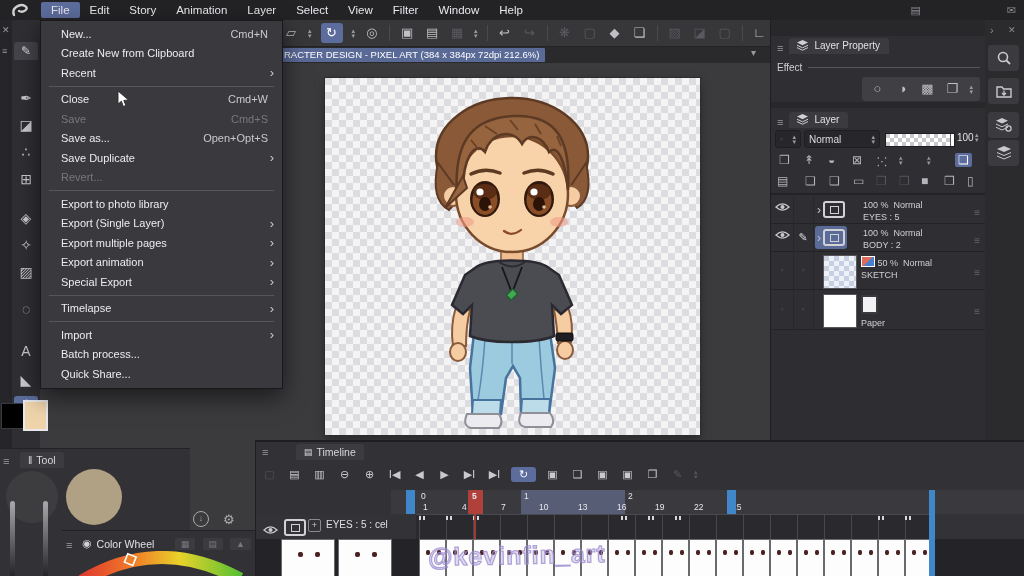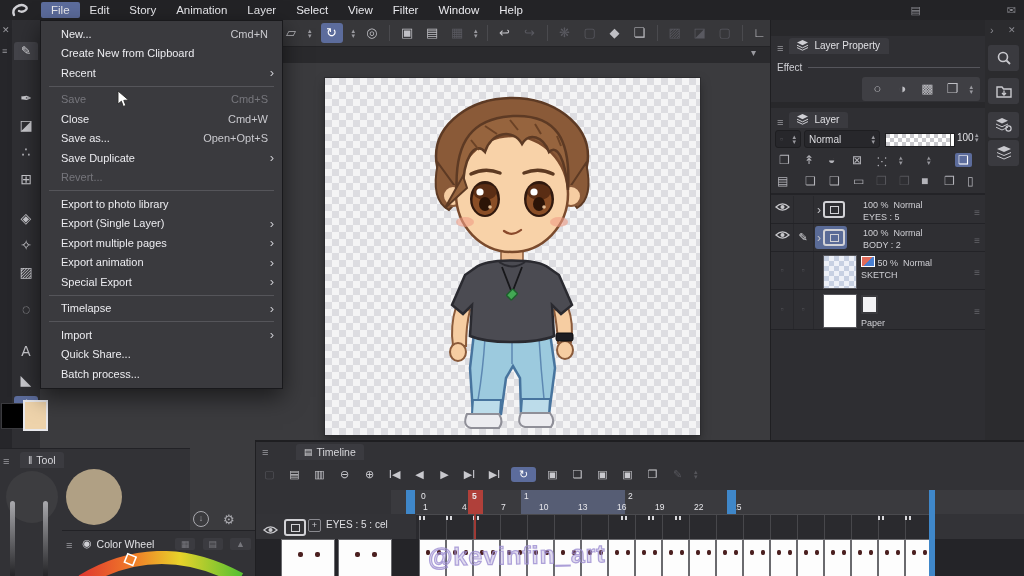--- a/index.html
+++ b/index.html
@@ -183,20 +183,21 @@
         <span class="ti dis">▨</span>
         <span class="ti dis">◪</span>
         <span class="ti dis">▢</span>
         <span class="tsep"></span>
         <span class="ti">∟</span>
         <span class="ti">✓</span>
       </div>
   </div>
 
   <div class="abs canvas-tabbar">
+    <div class="canvas-tab">RACTER DESIGN - PIXEL ART (384 x 384px 72dpi 212.6%)</div>
     <div class="tab-chevron">▾</div>
   </div>
 
   <div class="abs canvas">
     <svg width="375" height="357" viewBox="0 0 375 357">
       <ellipse cx="187" cy="78" rx="76" ry="58" fill="#8a5a38" stroke="#5d3a24" stroke-width="2.5"></ellipse>
       <path d="M113,85 Q105,122 124,132 L137,118 Z" fill="#8a5a38" stroke="#5d3a24" stroke-width="2"></path>
       <path d="M261,85 Q269,120 252,130 L241,115 Z" fill="#8a5a38" stroke="#5d3a24" stroke-width="2"></path>
       <circle cx="128" cy="118" r="10" fill="#f6cda2" stroke="#8a5a3a" stroke-width="2"></circle>
       <circle cx="246" cy="118" r="10" fill="#f6cda2" stroke="#8a5a3a" stroke-width="2"></circle>
@@ -731,29 +732,29 @@
         <span class="sc">Cmd+N</span>
       </div>
       <div class="fm-row">
         <span class="lbl">Create New from Clipboard</span>
       </div>
       <div class="fm-row">
         <span class="lbl">Recent</span>
         <span class="sub">›</span>
       </div>
       <div class="fm-sep"></div>
+      <div class="fm-row">
+        <span class="lbl">Close</span>
+        <span class="sc">Cmd+W</span>
+      </div>
       <div class="fm-row dis">
         <span class="lbl">Save</span>
         <span class="sc">Cmd+S</span>
       </div>
       <div class="fm-row">
-        <span class="lbl">Close</span>
-        <span class="sc">Cmd+W</span>
-      </div>
-      <div class="fm-row">
         <span class="lbl">Save as...</span>
         <span class="sc">Open+Opt+S</span>
       </div>
       <div class="fm-row">
         <span class="lbl">Save Duplicate</span>
         <span class="sub">›</span>
       </div>
       <div class="fm-row dis">
         <span class="lbl">Revert...</span>
       </div>
@@ -781,23 +782,23 @@
       <div class="fm-row">
         <span class="lbl">Timelapse</span>
         <span class="sub">›</span>
       </div>
       <div class="fm-sep"></div>
       <div class="fm-row">
         <span class="lbl">Import</span>
         <span class="sub">›</span>
       </div>
       <div class="fm-row">
+        <span class="lbl">Batch process...</span>
+      </div>
+      <div class="fm-row">
         <span class="lbl">Quick Share...</span>
-      </div>
-      <div class="fm-row">
-        <span class="lbl">Batch process...</span>
       </div>
     </div>
 
   <svg class="abs cursor" width="13" height="19" viewBox="0 0 13 19">
     <path d="M1,1 L1,14 L4.4,11.2 L6.3,16.5 L8.8,15.4 L6.8,10.4 L11.5,10 Z" fill="#fff" stroke="#2a2a2a" stroke-width="0.9"></path>
   </svg>
 </div>
 
 </body></html>

